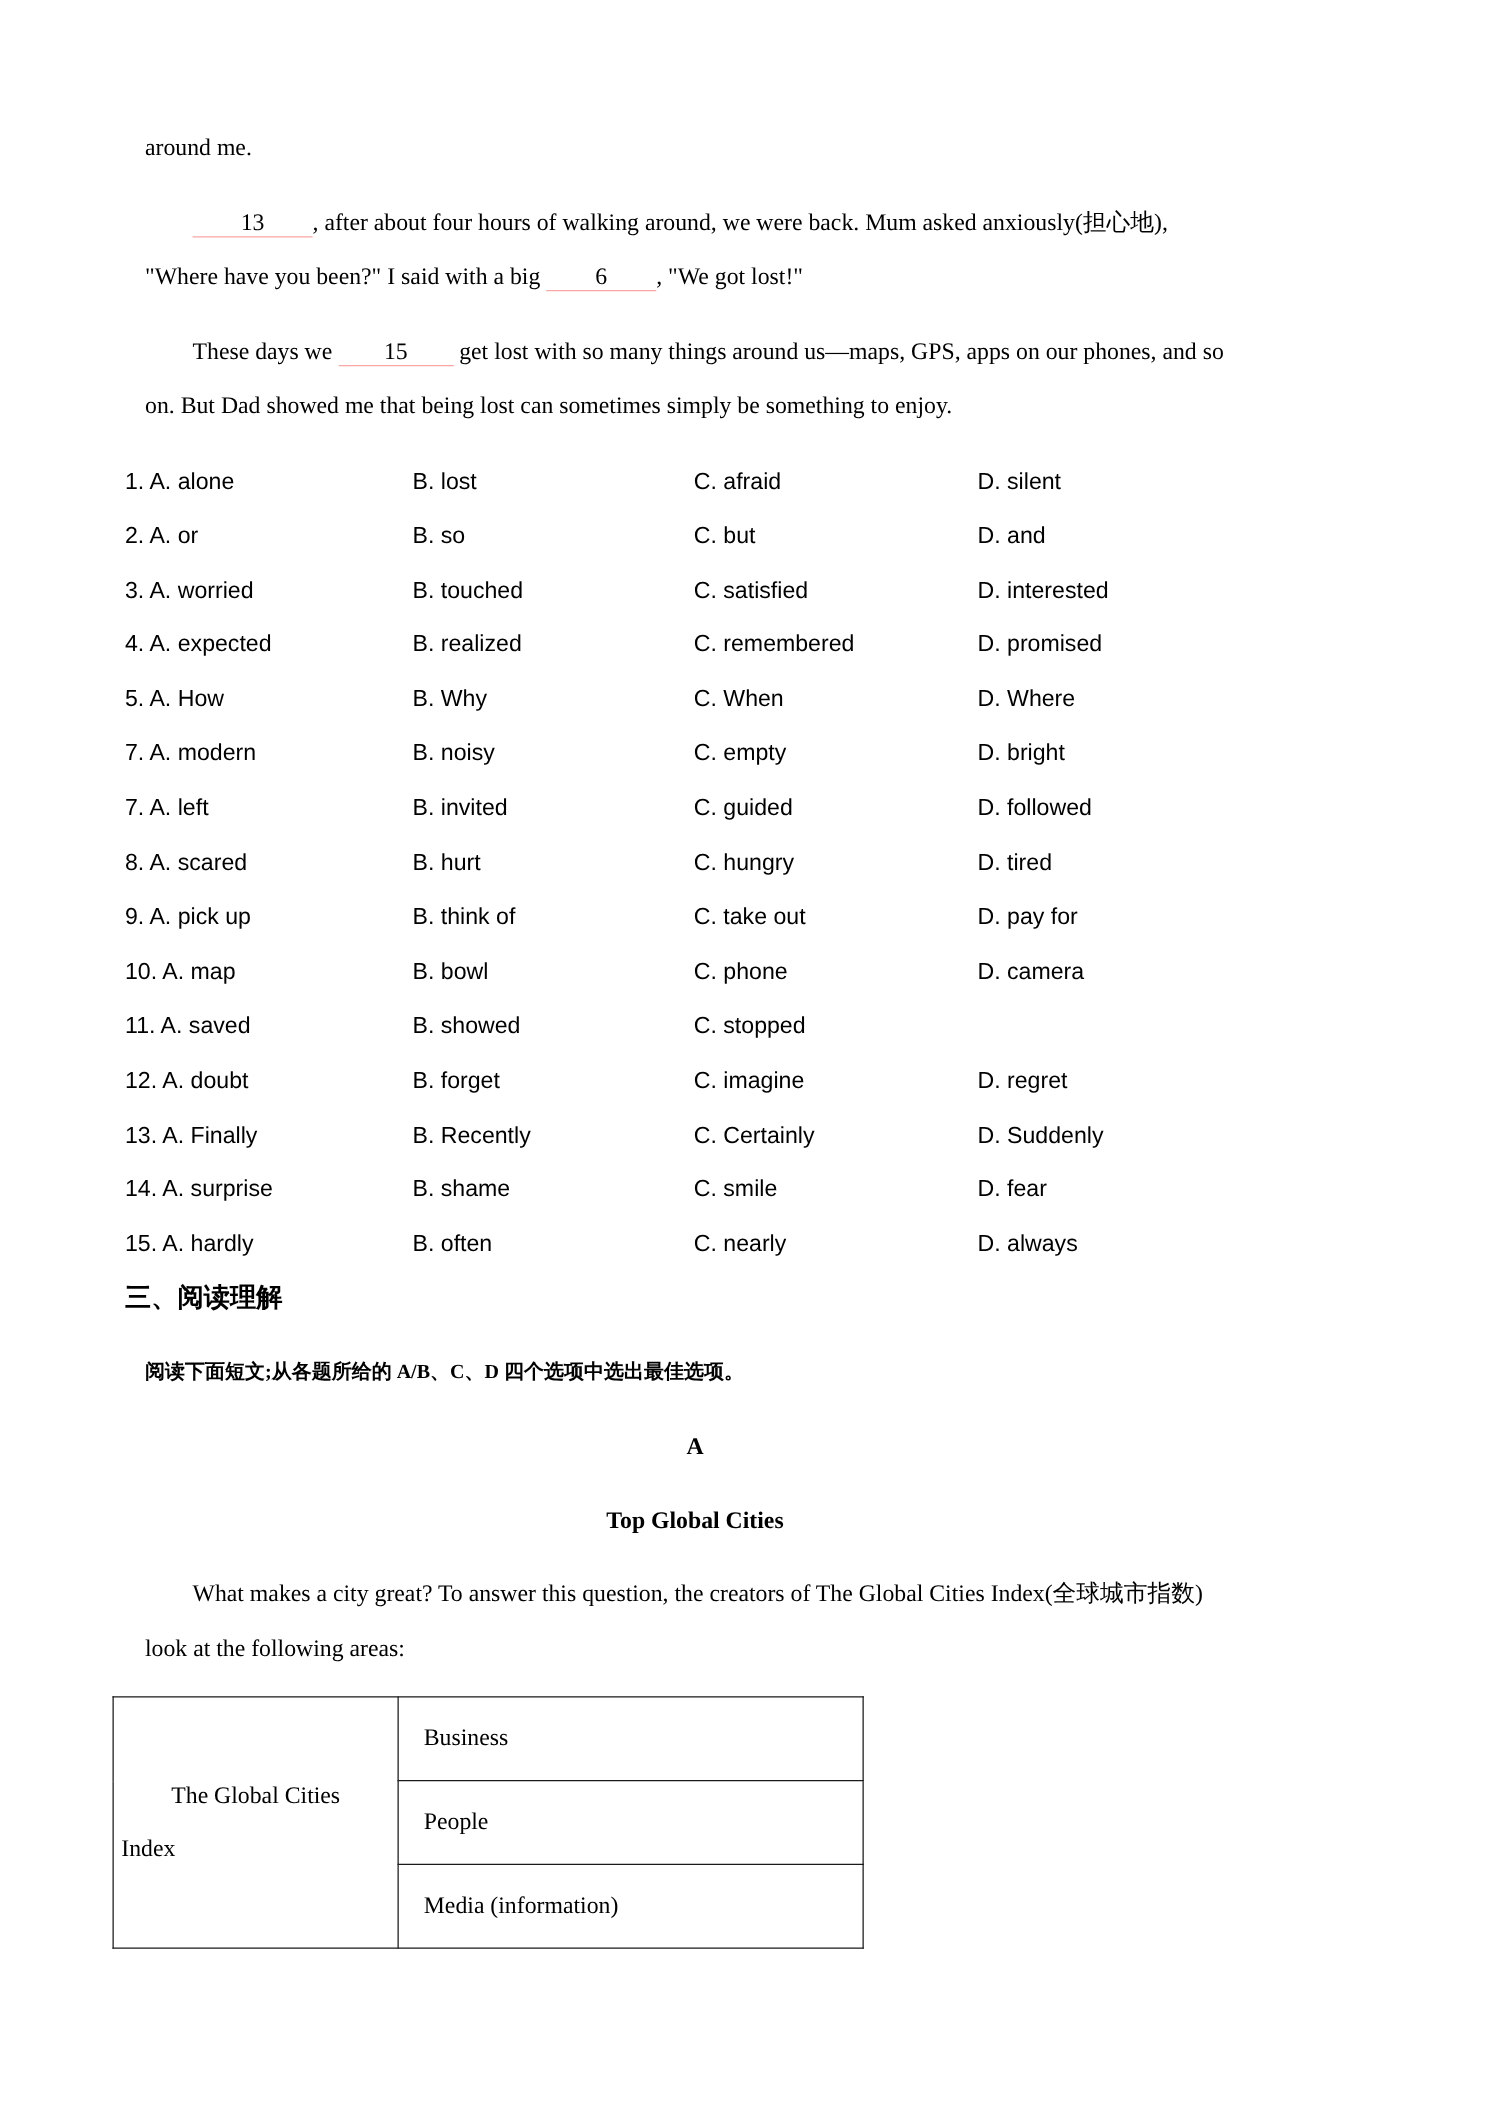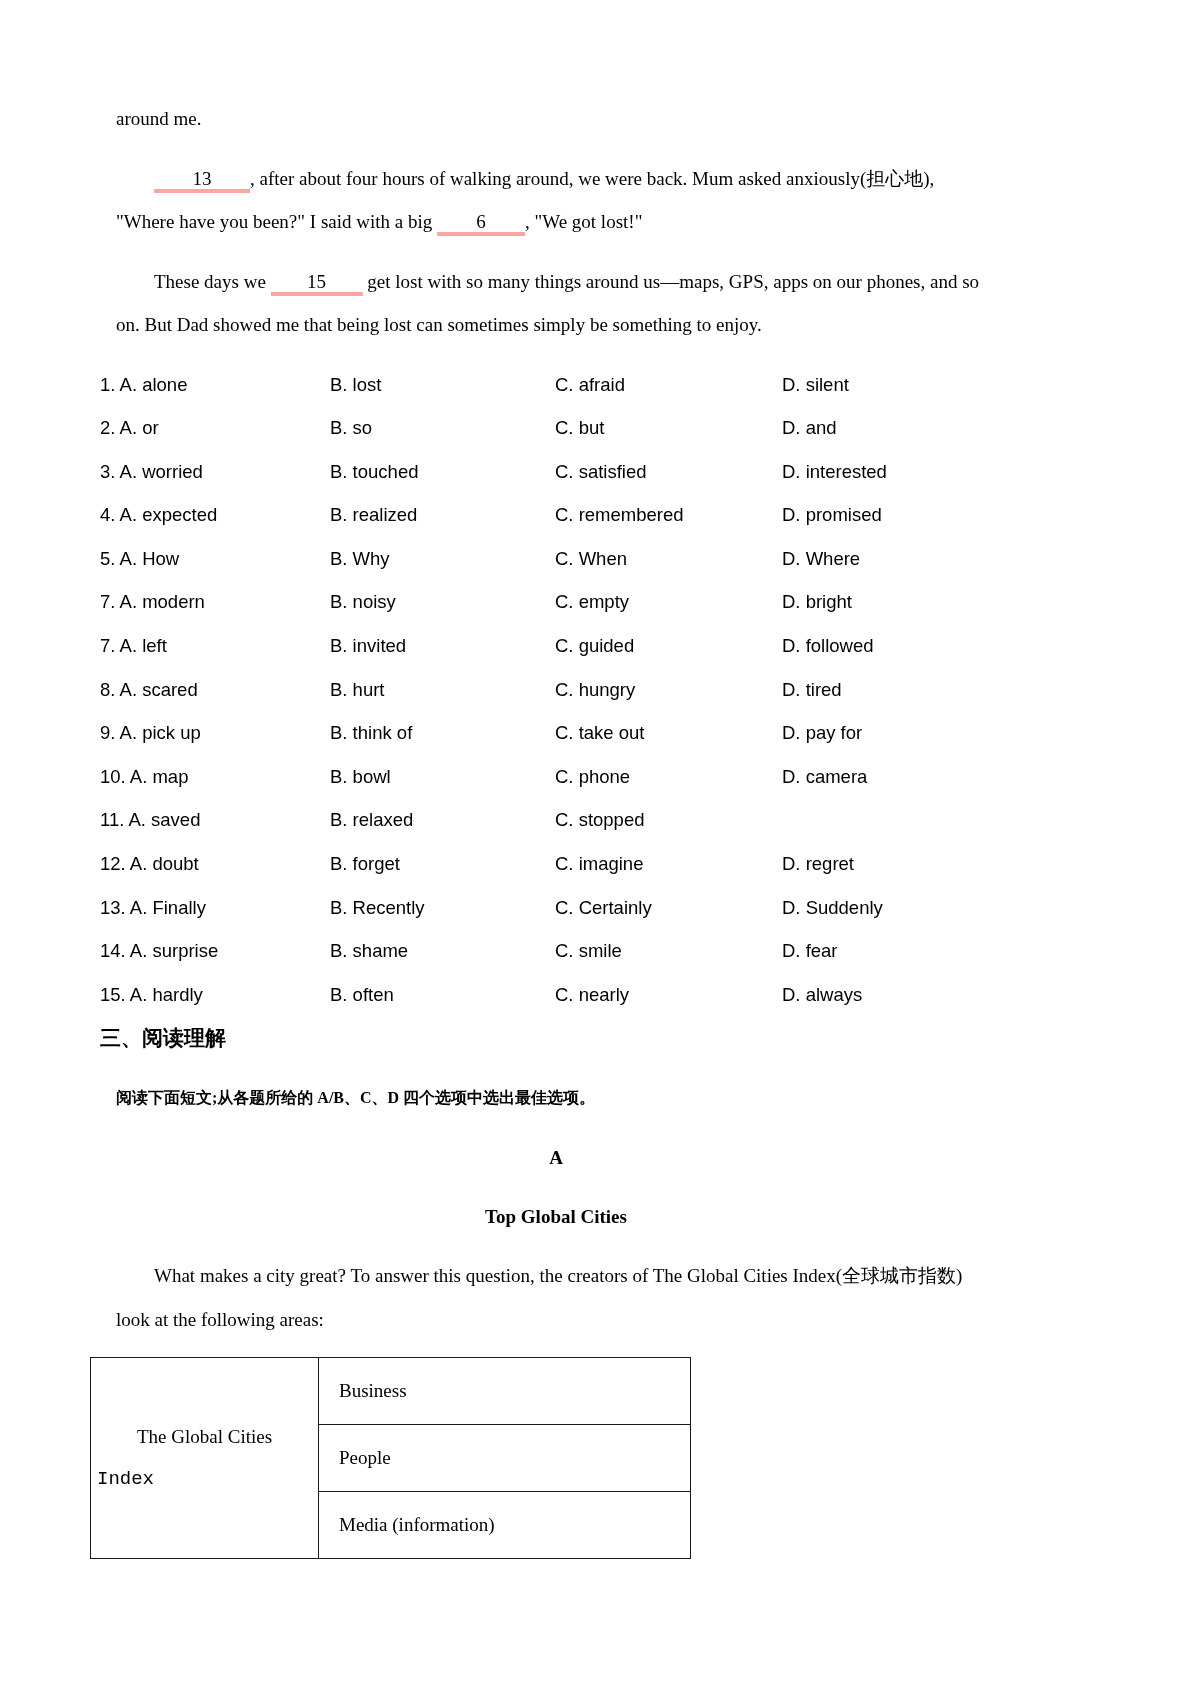--- a/index.html
+++ b/index.html
@@ -18,21 +18,21 @@
     padding: 81px 100px 0 100px;
     overflow: hidden;
   }
   .content { width: 912px; }
   p { margin: 16px; line-height: 43.5px; }
   .indent { text-indent: 38px; }
 
   .blank {
     display: inline-block;
     text-indent: 0;
-    border-bottom: 4px solid #fca5a5;
+    border-bottom: 1px solid #fca5a5;
     text-align: center;
     line-height: 21px;
   }
   .b13 { min-width: 96px; }
   .b14 { min-width: 88px; }
   .b15 { min-width: 92px; }
 
   .options {
     font-family: "Liberation Sans", "DejaVu Sans", sans-serif;
     font-size: 18.5px;
@@ -72,21 +72,21 @@
     margin-top: 2px;
     margin-left: -10px;
   }
   .gc-table td { border: 1px solid #1a1a1a; }
   .left-cell {
     width: 215px;
     vertical-align: middle;
     padding: 0 6px;
   }
   .lc1 { padding-left: 40px; line-height: 43px; }
-  .lc2 { line-height: 43px; font-family: Liberation Mono, monospace; }
+  .lc2 { line-height: 43px; }
   .area-cell {
     width: 350px;
     height: 64px;
     padding-left: 20px;
     vertical-align: middle;
   }
 </style>
 </head>
 <body>
 
@@ -155,21 +155,21 @@
         <span>D. pay for</span>
       </div>
       <div class="opt-row">
         <span>10. A. map</span>
         <span>B. bowl</span>
         <span>C. phone</span>
         <span>D. camera</span>
       </div>
       <div class="opt-row">
         <span>11. A. saved</span>
-        <span>B. relaxed</span>
+        <span>B. showed</span>
         <span>C. stopped</span>
       </div>
       <div class="opt-row">
         <span>12. A. doubt</span>
         <span>B. forget</span>
         <span>C. imagine</span>
         <span>D. regret</span>
       </div>
       <div class="opt-row">
         <span>13. A. Finally</span>

